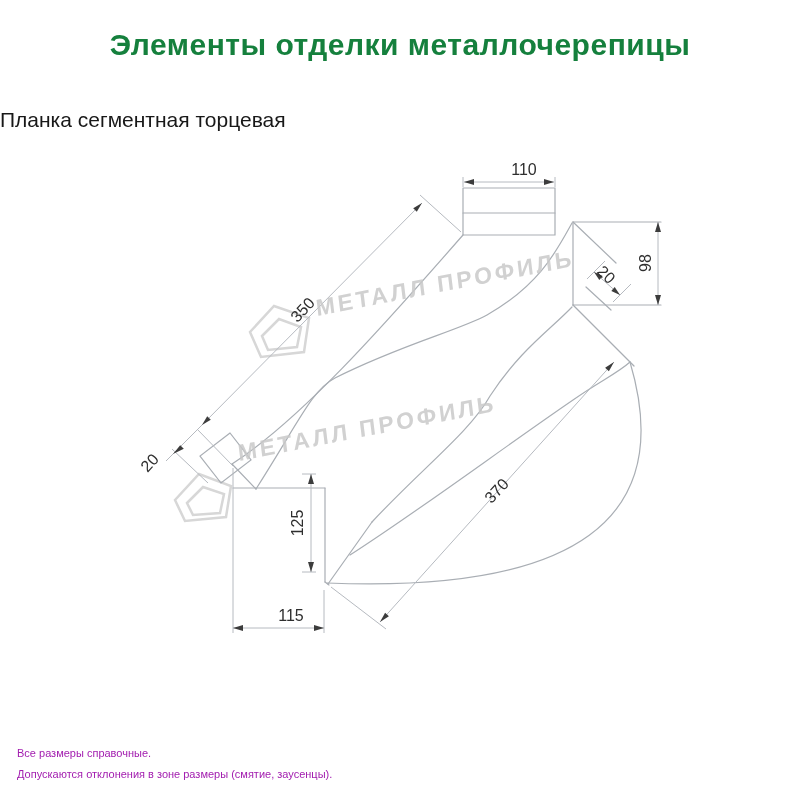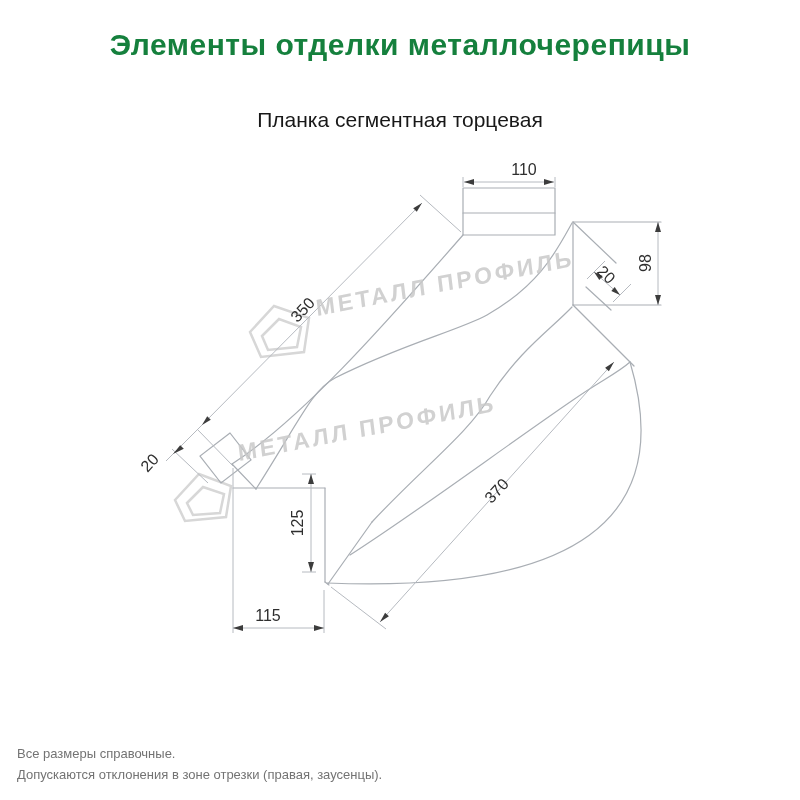--- a/index.html
+++ b/index.html
@@ -1,33 +1,33 @@
 <!DOCTYPE html>
 <html><head>
 <meta charset="utf-8">
 <style>
   html,body{margin:0;padding:0;background:#ffffff;}
   .canvas{position:relative;width:800px;height:800px;background:#ffffff;overflow:hidden;
           font-family:"Liberation Sans", sans-serif;}
   .title{position:absolute;left:0;top:28px;width:800px;text-align:center;
          font-size:30px;font-weight:bold;color:#15803d;letter-spacing:0.5px;}
-  .subtitle{position:absolute;left:0;top:107px;width:800px;text-align:center;
+  .subtitle{position:absolute;left:0;top:107px;width:800px;text-align:left;
             font-size:21px;font-weight:400;color:#181818;line-height:26px;}
-  .footer{position:absolute;left:17px;top:743px;font-size:13px;color:#737373;line-height:21px;}
+  .footer{position:absolute;left:17px;top:743px;font-size:11px;color:#a21caf;line-height:21px;}
   svg.draw{position:absolute;left:0;top:0;}
   .dim-label{position:absolute;font-size:16px;color:#2e2e2e;white-space:nowrap;
              transform:translate(-50%,-50%);}
   .t110{left:524px;top:170px;}
   .t350{left:303px;top:310px;transform:translate(-50%,-50%) rotate(-47deg);}
   .t20L{left:150px;top:463px;transform:translate(-50%,-50%) rotate(-47deg);}
   .t98 {left:646px;top:263px;transform:translate(-50%,-50%) rotate(-90deg);}
   .t20R{left:606px;top:275px;transform:translate(-50%,-50%) rotate(43deg);}
   .t125{left:298px;top:523px;transform:translate(-50%,-50%) rotate(-90deg);}
   .t370{left:497px;top:491px;transform:translate(-50%,-50%) rotate(-47deg);}
-  .t115{left:268px;top:616px;}
+  .t115{left:291px;top:616px;}
   .wm{position:absolute;font-weight:bold;font-size:23px;color:#c9c9c9;opacity:0.85;
       letter-spacing:3px;white-space:nowrap;transform-origin:left center;}
   .wm1{left:316px;top:295px;transform:rotate(-11deg) skewX(-4deg);}
   .wm2{left:238px;top:440px;transform:rotate(-11deg) skewX(-4deg);}
 </style>
 </head>
 <body>
 
 <div class="canvas">
 
@@ -140,16 +140,16 @@
   <div class="dim-label t350">350</div>
   <div class="dim-label t20L">20</div>
   <div class="dim-label t98">98</div>
   <div class="dim-label t20R">20</div>
   <div class="dim-label t125">125</div>
   <div class="dim-label t370">370</div>
   <div class="dim-label t115">115</div>
 
   <div class="footer">
     <div>Все размеры справочные.</div>
-    <div>Допускаются отклонения в зоне отрезки (правая, заусенцы).</div>
+    <div>Допускаются отклонения в зоне размеры (смятие, заусенцы).</div>
   </div>
 
 </div>
 
 </body></html>

